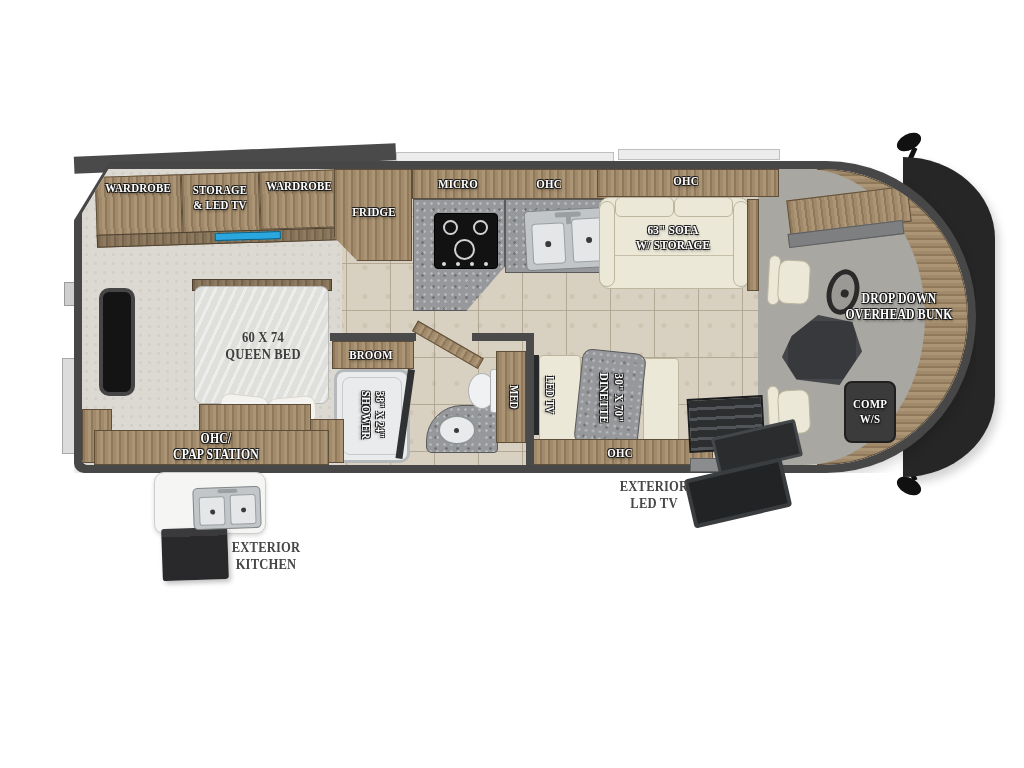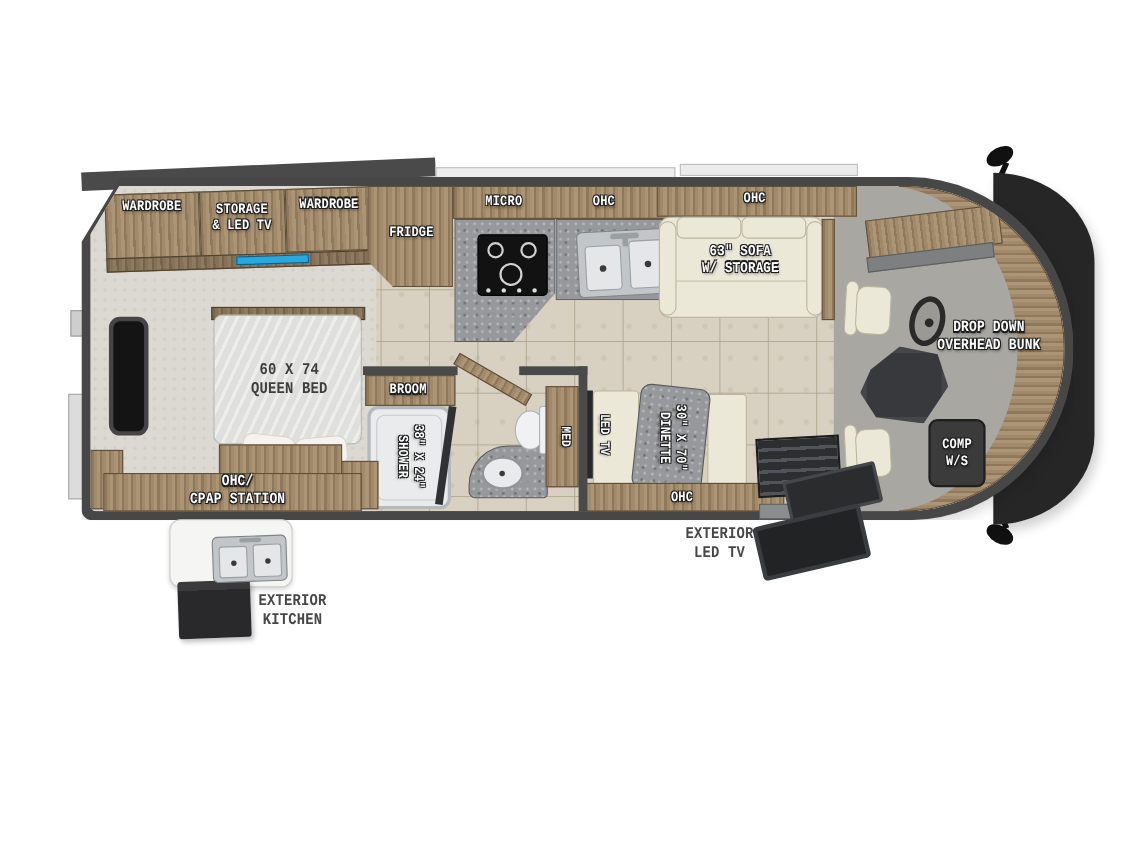--- a/index.html
+++ b/index.html
@@ -1,17 +1,17 @@
 <!DOCTYPE html>
 <html><head>
 <meta charset="utf-8">
 <style>
   html,body{margin:0;padding:0;background:#fff;}
   #stage{position:relative;width:1024px;height:768px;background:#ffffff;overflow:hidden;
-         font-family:Liberation Mono, monospace;}
+         font-family:Liberation Serif, serif;}
   #stage *{position:absolute;box-sizing:border-box;}
   .wood{background:#a18a6b;background-image:repeating-linear-gradient(90deg,rgba(116,92,62,.38) 0 2px,rgba(0,0,0,0) 2px 5px,rgba(190,167,132,.38) 5px 8px);border:1px solid #5f4f3a;}
   .wood-h{background:#a18a6b;background-image:repeating-linear-gradient(0deg,rgba(116,92,62,.38) 0 2px,rgba(0,0,0,0) 2px 5px,rgba(190,167,132,.38) 5px 8px);border:1px solid #5f4f3a;}
   .wood-dk{filter:brightness(.82);}
   .granite{background-color:#96989b;background-image:radial-gradient(rgba(255,255,255,.3) 1px,transparent 1.6px),radial-gradient(rgba(30,30,30,.3) 1px,transparent 1.6px);background-size:7px 7px,11px 11px;background-position:0 0,3px 4px;border:1px solid #585a5c;}
   .cream{background:#ece8d8;border:1px solid #bcb69e;border-radius:6px;}
   .steel{background:#c2c6c8;border:1px solid #7f8486;border-radius:5px;}
   .lbl{color:#fff;font-weight:bold;font-size:13px;line-height:1.12;text-align:center;white-space:pre;
        letter-spacing:.2px;z-index:40;transform:translate(-50%,-50%) scaleX(.84);
        text-shadow:-1px -1px 0 #1c1c1c,1px -1px 0 #1c1c1c,-1px 1px 0 #1c1c1c,1px 1px 0 #1c1c1c,1px 2px 3px rgba(0,0,0,.55);}

